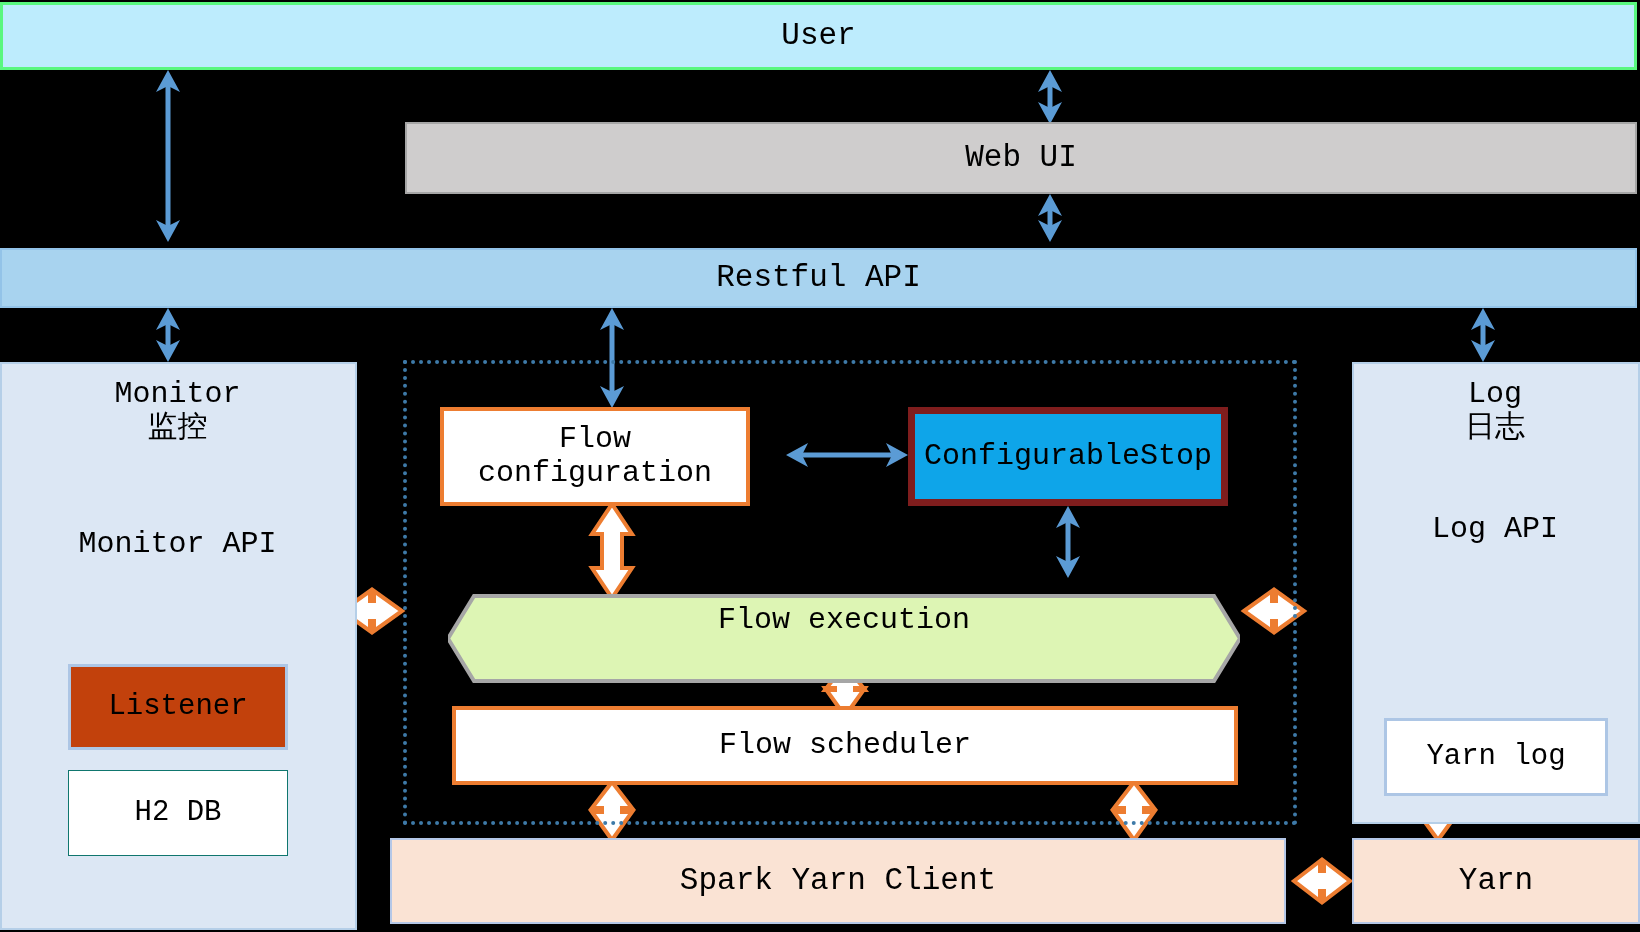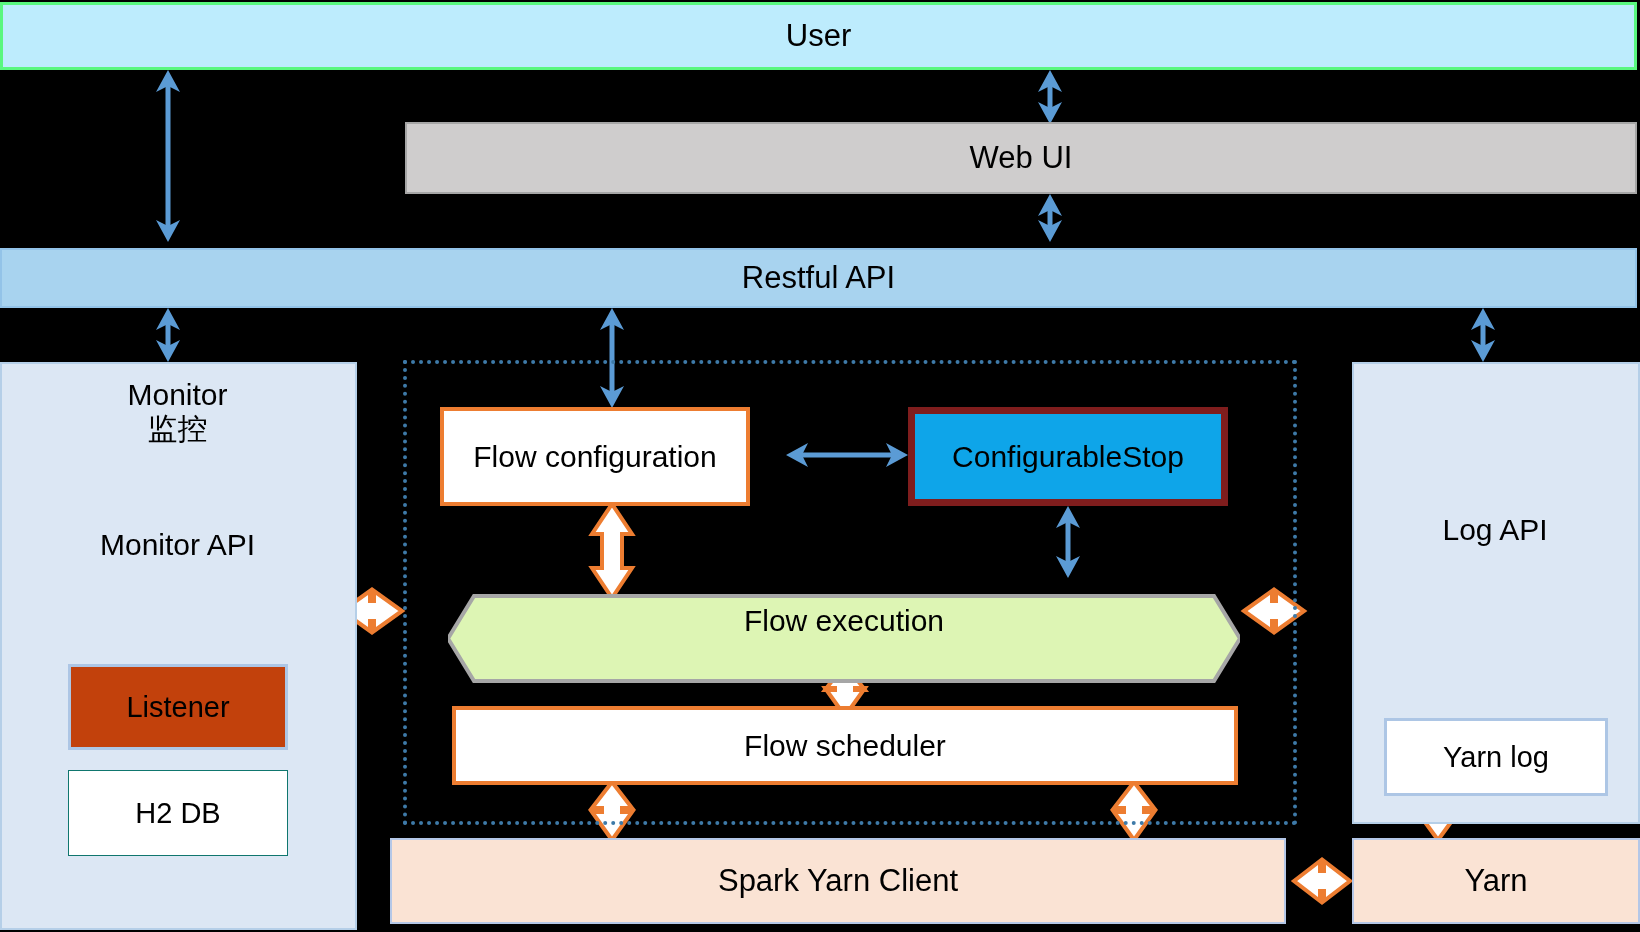--- a/index.html
+++ b/index.html
@@ -6,21 +6,21 @@
     margin: 0;
     padding: 0;
     background: #000000;
   }
   #canvas {
     position: relative;
     width: 1640px;
     height: 932px;
     background: #000000;
     overflow: hidden;
-    font-family: Liberation Sans, sans-serif;
+    font-family: Liberation Mono, monospace;
   }
   .box {
     position: absolute;
     box-sizing: border-box;
     display: flex;
     align-items: center;
     justify-content: center;
     text-align: center;
     color: #000000;
     line-height: 1.12;
@@ -288,19 +288,21 @@
   <div class="box" id="flow-exec-hex">
     <svg width="792" height="89" viewBox="0 0 792 89">
       <polygon points="0,44.5 26,2 766,2 792,44.5 766,87 26,87" fill="#ddf5b4" stroke="#a6a6a6" stroke-width="4"></polygon>
     </svg>
   </div>
   <div class="box" id="flow-exec-label">Flow execution</div>
 
   <div class="box" id="flow-sched-box">Flow scheduler</div>
 
   <div class="box" id="log-panel"></div>
+  <div class="box" id="log-title">Log
+日志</div>
   <div class="box" id="log-api-label">Log API</div>
   <div class="box" id="yarn-log-box">Yarn log</div>
 
   <div class="box" id="spark-yarn-client-box">Spark Yarn Client</div>
   <div class="box" id="yarn-box">Yarn</div>
 
 </div>
 
 </body></html>

